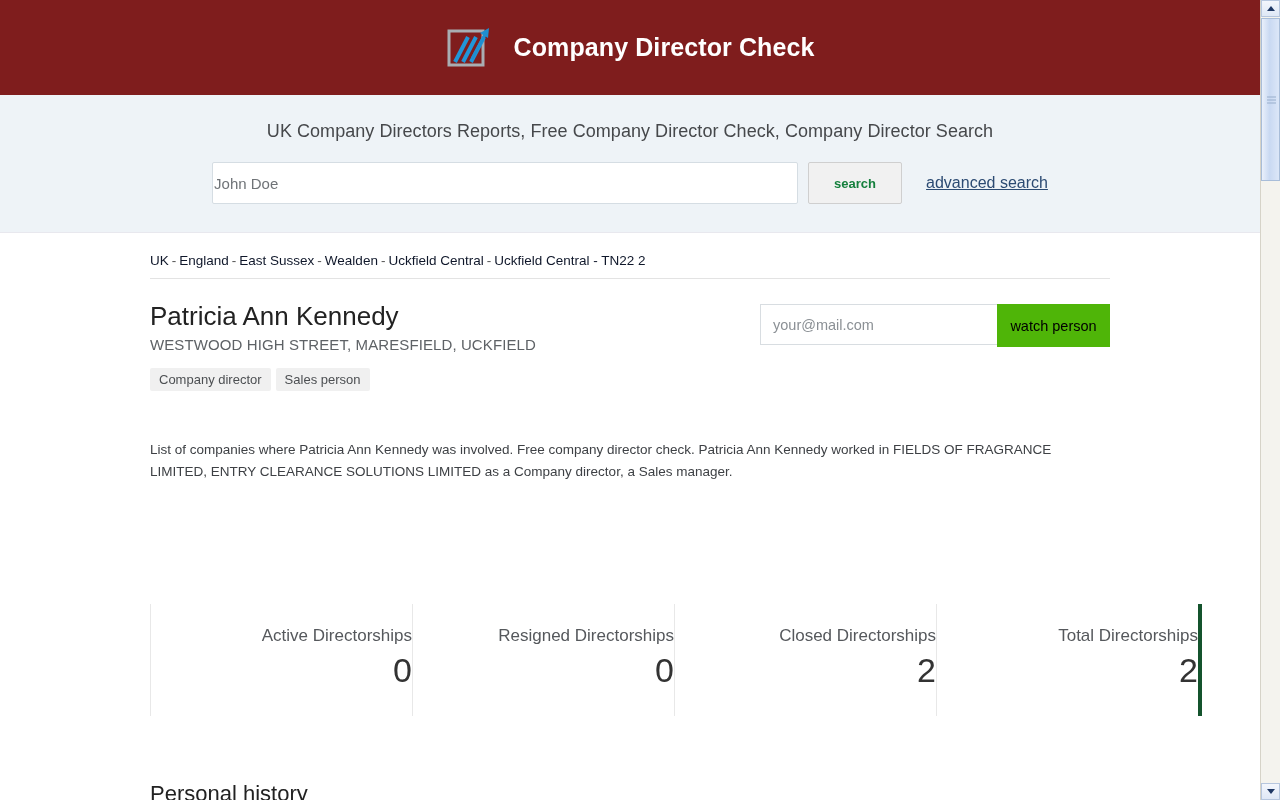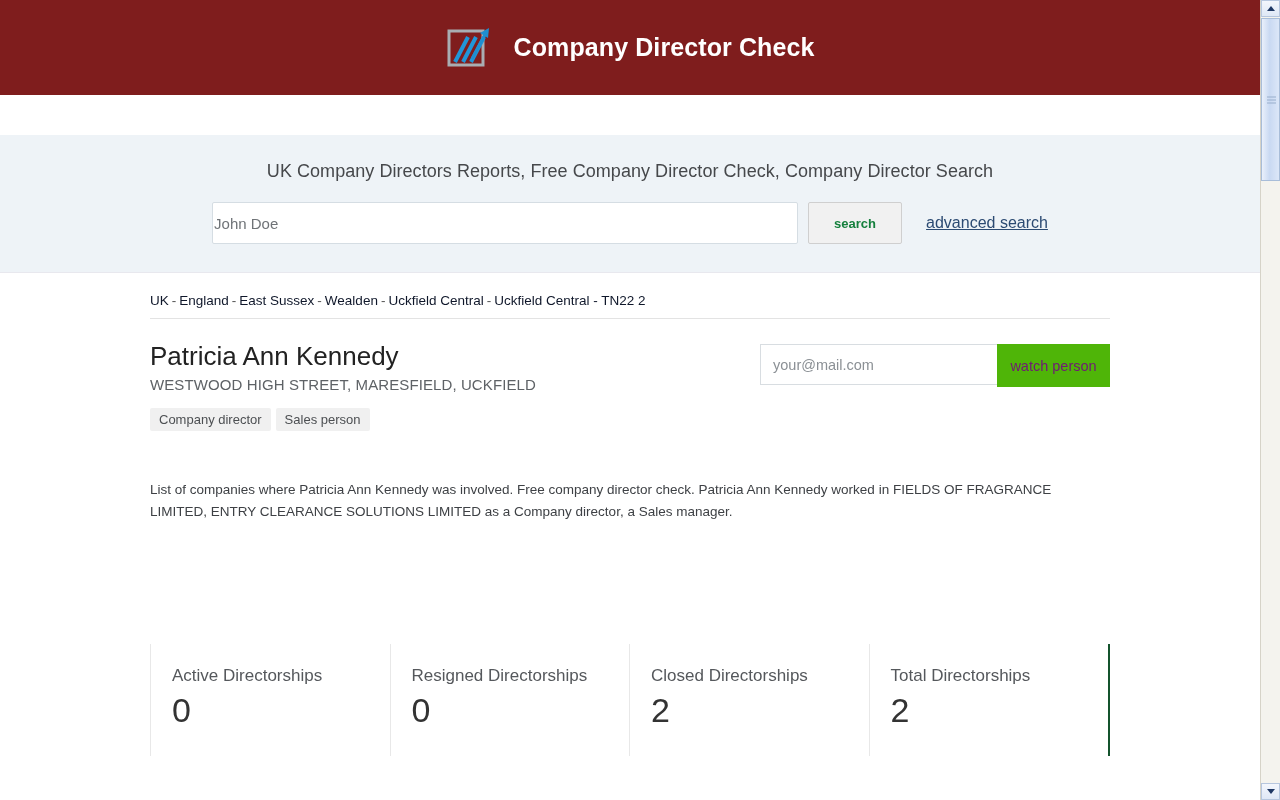--- a/index.html
+++ b/index.html
@@ -55,21 +55,20 @@
     font-weight: 600;
     letter-spacing: 0.1px;
     white-space: nowrap;
   }
 
   
   .search-band {
     background: #eef3f7;
     padding: 26px 0 28px 0;
     border-bottom: 1px solid #e8e8ee;
-    margin-top: 40px;
   }
   .search-tagline {
     text-align: center;
     font-size: 18px;
     color: #46484b;
     font-weight: 400;
     margin-bottom: 20px;
     letter-spacing: 0.05px;
   }
   .search-row {
@@ -189,41 +188,42 @@
     border-right: none;
     border-radius: 0;
     outline: none;
   }
   .watch-email::placeholder { color: #8b9095; opacity: 1; }
   .watch-button {
     width: 113px;
     height: 43px;
     background: #4fb508;
     border: none;
-    color: #701a75;
+    color: #000000;
     font-size: 14.5px;
     font-family: "Liberation Sans", sans-serif;
     cursor: pointer;
   }
 
   
   .description {
     margin-top: 48px;
     font-size: 13.5px;
     line-height: 1.62;
     color: #3e4145;
     width: 915px;
   }
 
   
   .stats {
     display: flex;
     margin-top: 121px;
-    border-right: 2px solid #14532d;
-    width: 960px;
+    border-right: 4px solid #14532d;
+    width: 1052px;
+    text-align: right;
   }
   .stat-card {
     flex: 1 1 0;
     border-left: 1px solid #e8e8e8;
     padding: 22px 0 26px 21px;
     min-height: 100px;
   }
   .stat-label {
     font-size: 17px;
     color: #55585c;

